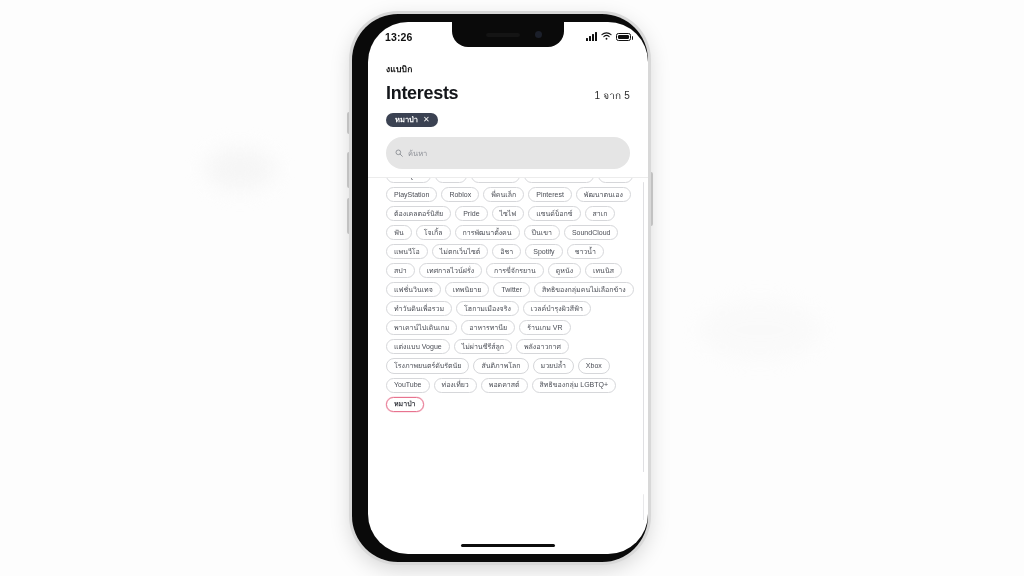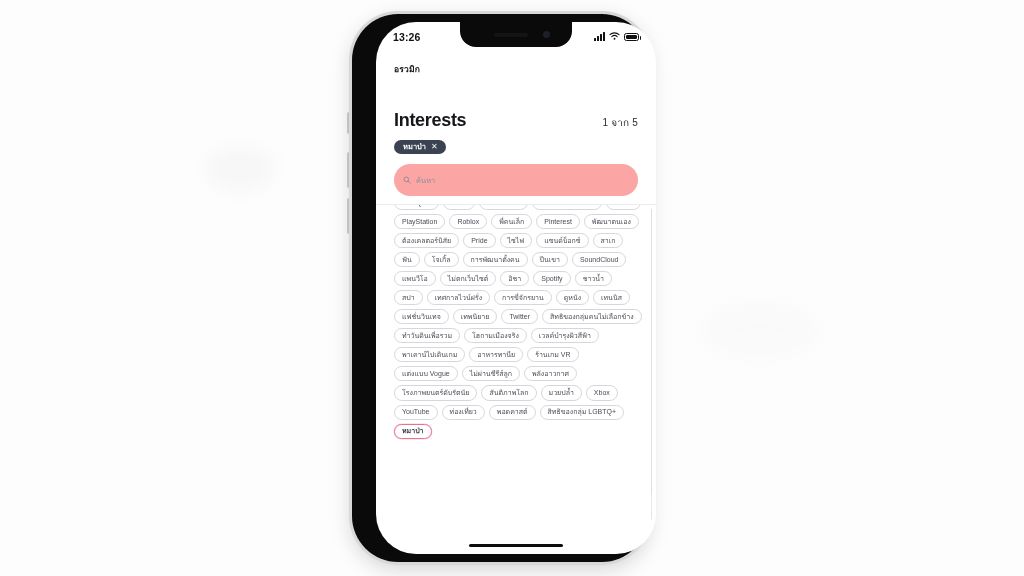--- a/index.html
+++ b/index.html
@@ -61,21 +61,21 @@
     border-radius: 2px;
     z-index: 0;
   }
   .side-btn.silent { left: 347px; top: 112px; width: 5px; height: 22px; }
   .side-btn.volup  { left: 347px; top: 152px; width: 5px; height: 36px; }
   .side-btn.voldn  { left: 347px; top: 198px; width: 5px; height: 36px; }
   .side-btn.power  { left: 648px; top: 172px; width: 5px; height: 54px; }
 
   #screen {
     position: absolute;
-    left: 376px;
+    left: 368px;
     top: 22px;
     width: 280px;
     height: 532px;
     border-radius: 40px;
     background: #ffffff;
     overflow: hidden;
     z-index: 2;
     text-decoration: underline;
   }
 
@@ -200,21 +200,20 @@
     display: flex;
     align-items: baseline;
     justify-content: space-between;
     padding: 7px 18px 0 18px;
   }
   #page-title {
     font-size: 18px;
     font-weight: bold;
     color: #14161a;
     letter-spacing: -.3px;
-    margin-top: 27px;
   }
   #counter {
     font-size: 10px;
     color: #2b2b2b;
     letter-spacing: .2px;
   }
 
   
   #selected-row {
     padding: 9px 18px 0 18px;
@@ -243,21 +242,21 @@
   }
 
   
   #search-wrap {
     padding: 10px 18px 0 18px;
   }
   #search-box {
     display: flex;
     align-items: center;
     gap: 5px;
-    background: #fca5a5;
+    background: #e5e5e5;
     border-radius: 999px;
     height: 19px;
     padding: 16px 9px;
     box-sizing: border-box;
   }
   #search-icon { flex: 0 0 auto; display: block; }
   #search-input {
     border: 0;
     outline: 0;
     background: transparent;
@@ -376,21 +375,21 @@
         </svg>
         <span class="battery">
             <span></span>
           </span>
       </div>
     </div>
 
     <div id="page">
 
       <div id="nav-row">
-        <span id="cancel-link">อรวมิก</span>
+        <span id="cancel-link">งแบบิก</span>
       </div>
 
       <div id="title-row">
         <span id="page-title">Interests</span>
         <span id="counter">1 จาก 5</span>
       </div>
 
       <div id="selected-row">
           <span class="selected-chip">
             <span>หมาป่า</span>

